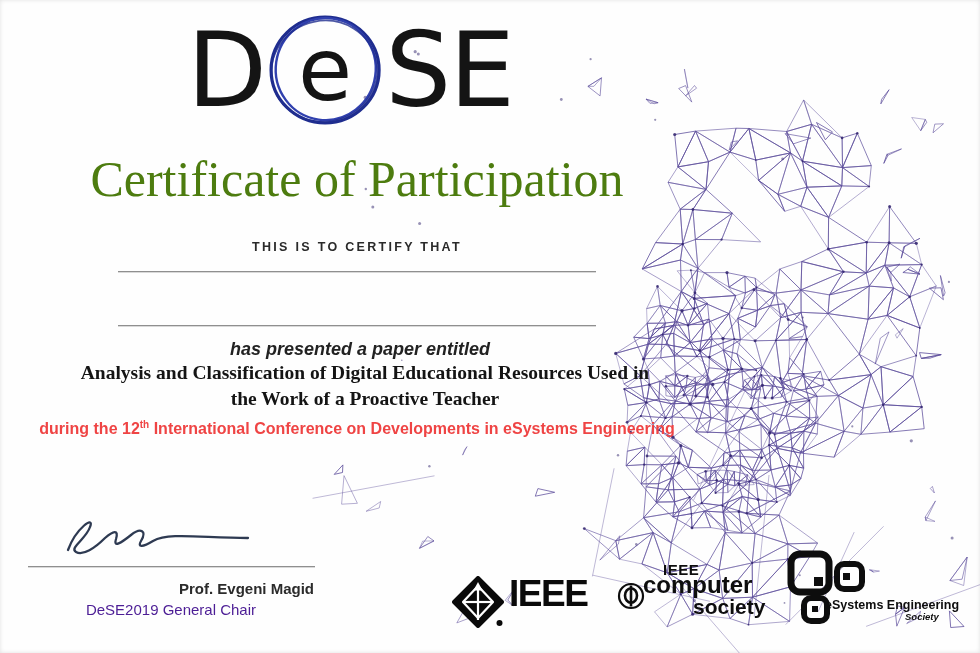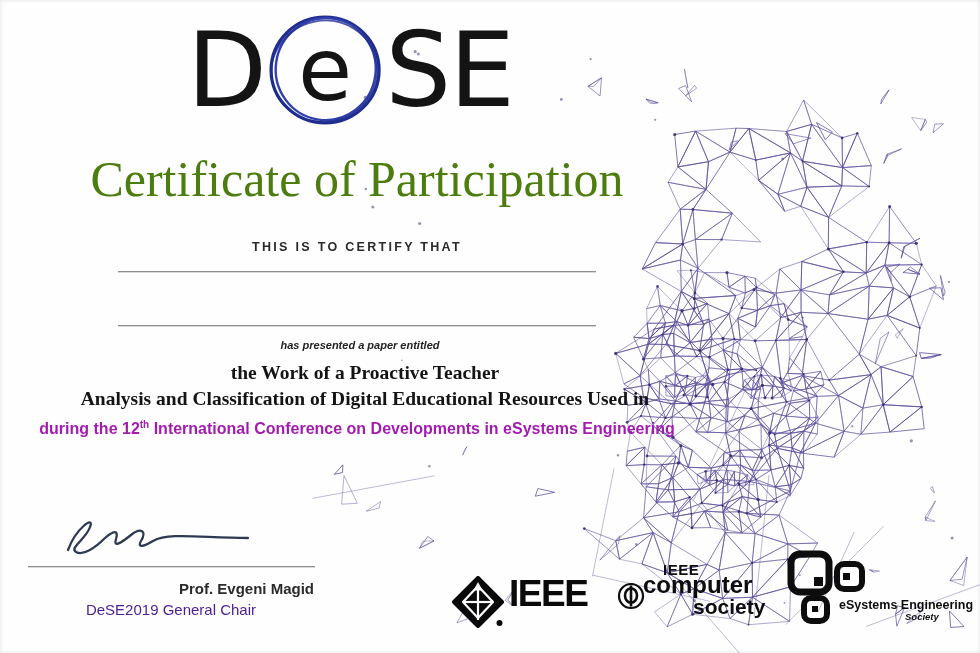--- a/index.html
+++ b/index.html
@@ -18,43 +18,43 @@
   .cert-title{top:150px;left:357px;transform:translateX(-50%);white-space:nowrap;
     font-family:"Liberation Serif",serif;font-size:50px;color:#4d7c0f;z-index:2;}
   .certify-line{top:240px;left:357px;transform:translateX(-50%);white-space:nowrap;
     font-size:12.5px;font-weight:700;letter-spacing:2.3px;color:#2a2a2a;z-index:2;text-align:center;}
   .rule{height:1px;background:#8f8f8f;box-shadow:0 1px 0 #d9d9d9;z-index:2;}
   .rule-name-top{top:271px;left:118px;width:478px;}
   .rule-name-bot{top:325px;left:118px;width:478px;}
   .recipient{top:279px;left:357px;transform:translateX(-50%);white-space:nowrap;
     font-style:italic;font-size:29px;color:#1f1f1f;letter-spacing:.5px;z-index:2;}
   .presented{top:339px;left:360px;transform:translateX(-50%);white-space:nowrap;
-    font-style:italic;font-weight:600;font-size:11px;color:#222;z-index:2;}
+    font-style:italic;font-weight:600;font-size:18px;color:#222;z-index:2;}
   .paper-title{top:360px;left:365px;transform:translateX(-50%);width:660px;text-align:center;
     font-family:"Liberation Serif",serif;font-weight:700;font-size:19.5px;line-height:26px;color:#141414;z-index:2;}
   .conference{top:419px;left:357px;transform:translateX(-50%);white-space:nowrap;
-    font-weight:600;font-size:16px;color:#a21caf;z-index:2;}
+    font-weight:600;font-size:16px;color:#ef4444;z-index:2;}
   .conference sup{font-size:10px;font-weight:700;}
   
   .sig-svg{top:498px;left:50px;z-index:2;}
   .rule-sig{top:566px;left:28px;width:287px;}
   .sig-name{top:580px;left:28px;width:286px;text-align:right;font-weight:700;font-size:15px;color:#2b2b2b;z-index:2;}
   .sig-role{top:601px;left:28px;width:286px;text-align:center;font-size:15px;color:#4c1d95;z-index:2;}
   
   .ieee-logo{top:572px;left:452px;width:160px;height:60px;z-index:2;}
   .ieee-logo .mark{position:absolute;top:4px;left:0;}
   .ieee-logo .word{position:absolute;top:3px;left:57px;font-size:37px;font-weight:800;letter-spacing:-1.5px;color:#0a0a0a;line-height:1;}
   .cs-logo{top:559px;left:615px;width:165px;height:64px;z-index:2;color:#0d0d0d;}
   .cs-logo .emblem{position:absolute;top:23px;left:2px;}
   .cs-ieee{position:absolute;top:2px;left:48px;font-size:15px;font-weight:600;letter-spacing:.5px;}
   .cs-computer{position:absolute;top:14px;left:28px;font-size:24px;font-weight:700;line-height:1;}
   .cs-society{position:absolute;top:37px;left:78px;font-size:21px;font-weight:700;line-height:1;}
   .esys-logo{top:549px;left:786px;width:180px;height:85px;z-index:2;color:#0d0d0d;}
   .esys-logo svg{position:absolute;top:0;left:0;}
-  .esys-label{position:absolute;top:49px;left:53px;font-size:12.5px;font-weight:700;white-space:nowrap;}
+  .esys-label{position:absolute;top:49px;left:39px;font-size:12.5px;font-weight:700;white-space:nowrap;}
   .esys-sub{position:absolute;top:62px;left:119px;font-size:9.5px;font-style:italic;font-weight:600;}
   
   #mesh{position:absolute;top:0;left:0;z-index:1;pointer-events:none;}
 </style>
 </head>
 <body>
 
 <div id="page">
 
   <svg id="mesh" width="980" height="653" viewBox="0 0 980 653">
@@ -760,22 +760,22 @@
 
   <div class="abs cert-title">Certificate of Participation</div>
   <div class="abs certify-line">THIS IS TO CERTIFY THAT</div>
 
   <div class="abs rule rule-name-top"></div>
   <div class="abs rule rule-name-bot"></div>
 
   <div class="abs presented">has presented a paper entitled</div>
 
   <div class="abs paper-title">
+    <div>Analysis and Classification of Digital Educational Resources Used in</div>
     <div>the Work of a Proactive Teacher</div>
-    <div>Analysis and Classification of Digital Educational Resources Used in</div>
   </div>
 
   <div class="abs conference"><span>during the 12</span><sup>th</sup><span> International Conference on Developments in eSystems Engineering</span></div>
 
   <svg class="abs sig-svg" width="215" height="70" viewBox="0 0 215 70">
     <path id="sig-path" d="M 18 52 C 26 30 45 17 40 29 C 36 41 19 50 26 54 C 33 58 45 50 55 40
              C 63 33 69 31 66 41 C 63 50 71 45 81 37 C 91 29 97 33 91 43
              C 87 50 93 49 103 43 C 119 34 152 40 198 40" fill="none" stroke-width="2.3" stroke-linecap="round" stroke="#2e3a52"></path>
   </svg>
   <div class="abs rule rule-sig"></div>

